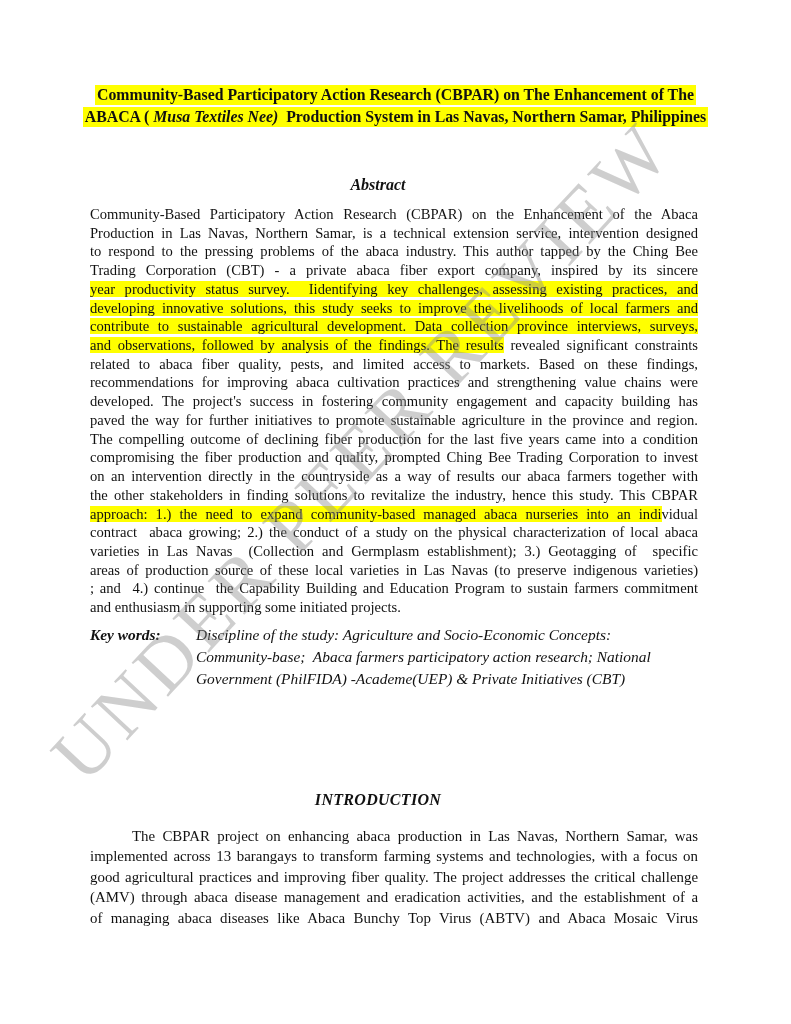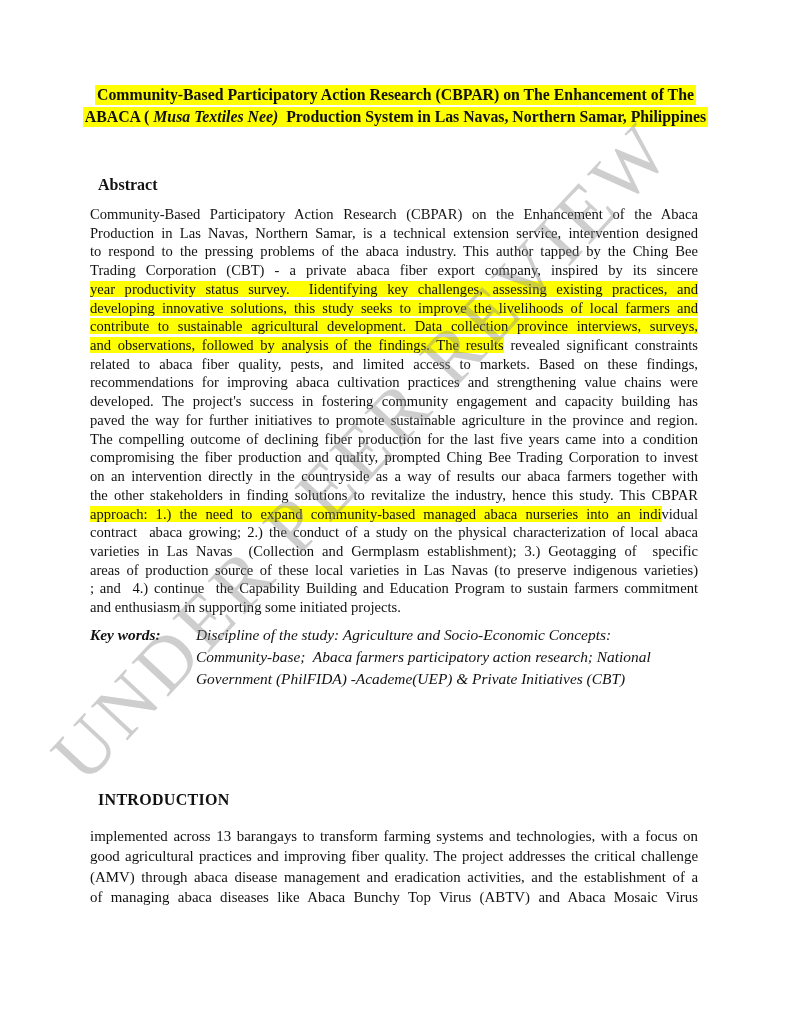--- a/index.html
+++ b/index.html
@@ -35,23 +35,24 @@
     font-family:"Liberation Serif", serif;
   }
   
   .title-block{
     position:absolute;top:84px;left:70px;width:651px;
     font-weight:bold;font-size:15.8px;line-height:21.6px;
     z-index:2;
   }
   
   .heading{
-    position:absolute;left:98px;width:608px;
-    text-align:left;font-weight:bold;font-size:16px;
+    position:absolute;left:74px;width:608px;
+    text-align:center;font-weight:bold;font-size:16px;
     z-index:2;
+    font-style:italic;
   }
   .abstract-heading{top:176px;}
   .intro-heading{top:791px;letter-spacing:0.3px;}
   
   .abstract-body{
     position:absolute;top:205px;left:90px;width:608px;
     font-size:14.6px;line-height:18.72px;
     z-index:2;
   }
   .intro-body{
@@ -134,19 +135,20 @@
     <div class="kw-content">
         <div class="jline left"><span class="">Discipline of the study: Agriculture and Socio-Economic Concepts:</span></div>
         <div class="jline left"><span class="">Community-base;  Abaca farmers participatory action research; National</span></div>
         <div class="jline left"><span class="">Government (PhilFIDA) -Academe(UEP) &amp; Private Initiatives (CBT)</span></div>
       </div>
   </div>
 
   <div class="heading intro-heading">INTRODUCTION</div>
 
   <div class="intro-body">
+      <div class="jline indent"><span class="">The CBPAR project on enhancing abaca production in Las Navas, Northern Samar, was</span></div>
       <div class="jline"><span class="">implemented across 13 barangays to transform farming systems and technologies, with a focus on</span></div>
       <div class="jline"><span class="">good agricultural practices and improving fiber quality. The project addresses the critical challenge</span></div>
       <div class="jline"><span class="">(AMV) through abaca disease management and eradication activities, and the establishment of a</span></div>
       <div class="jline"><span class="">of managing abaca diseases like Abaca Bunchy Top Virus (ABTV) and Abaca Mosaic Virus</span></div>
     </div>
 
 </div>
 
 </body></html>

